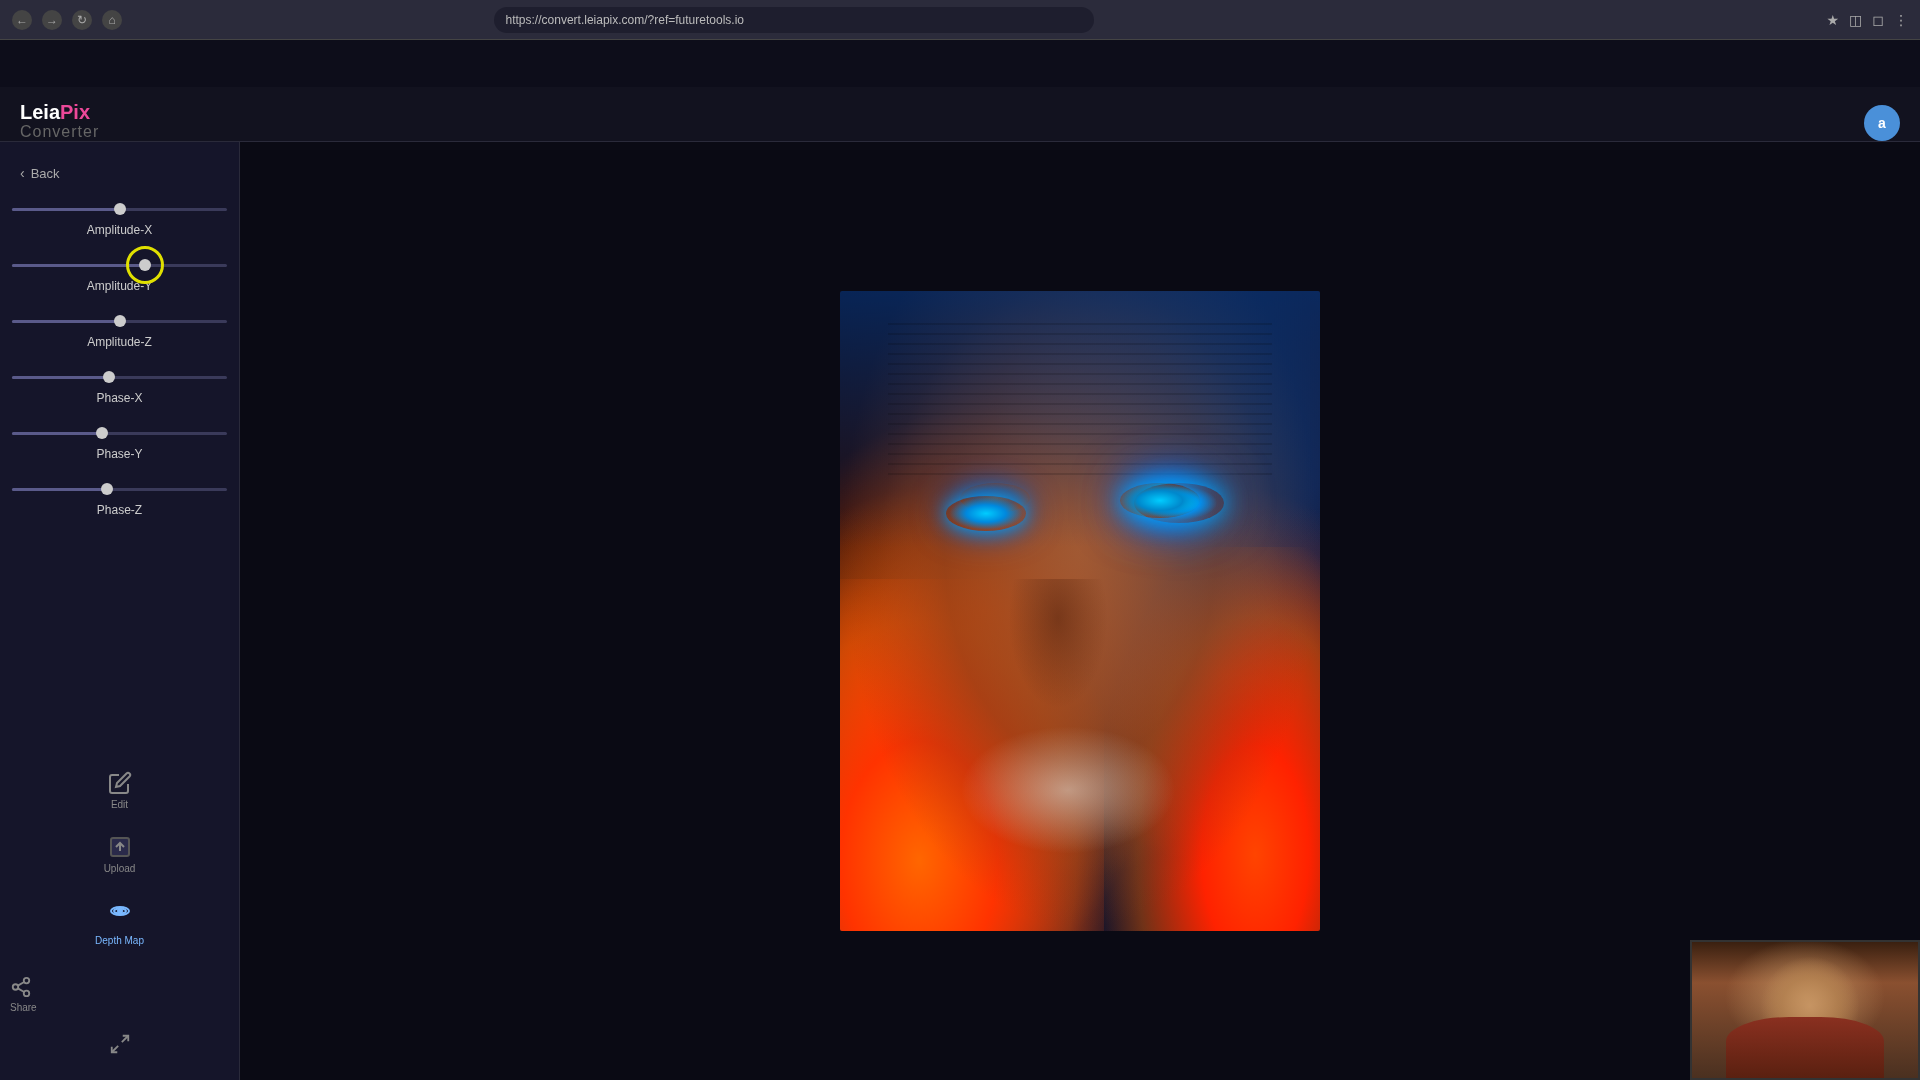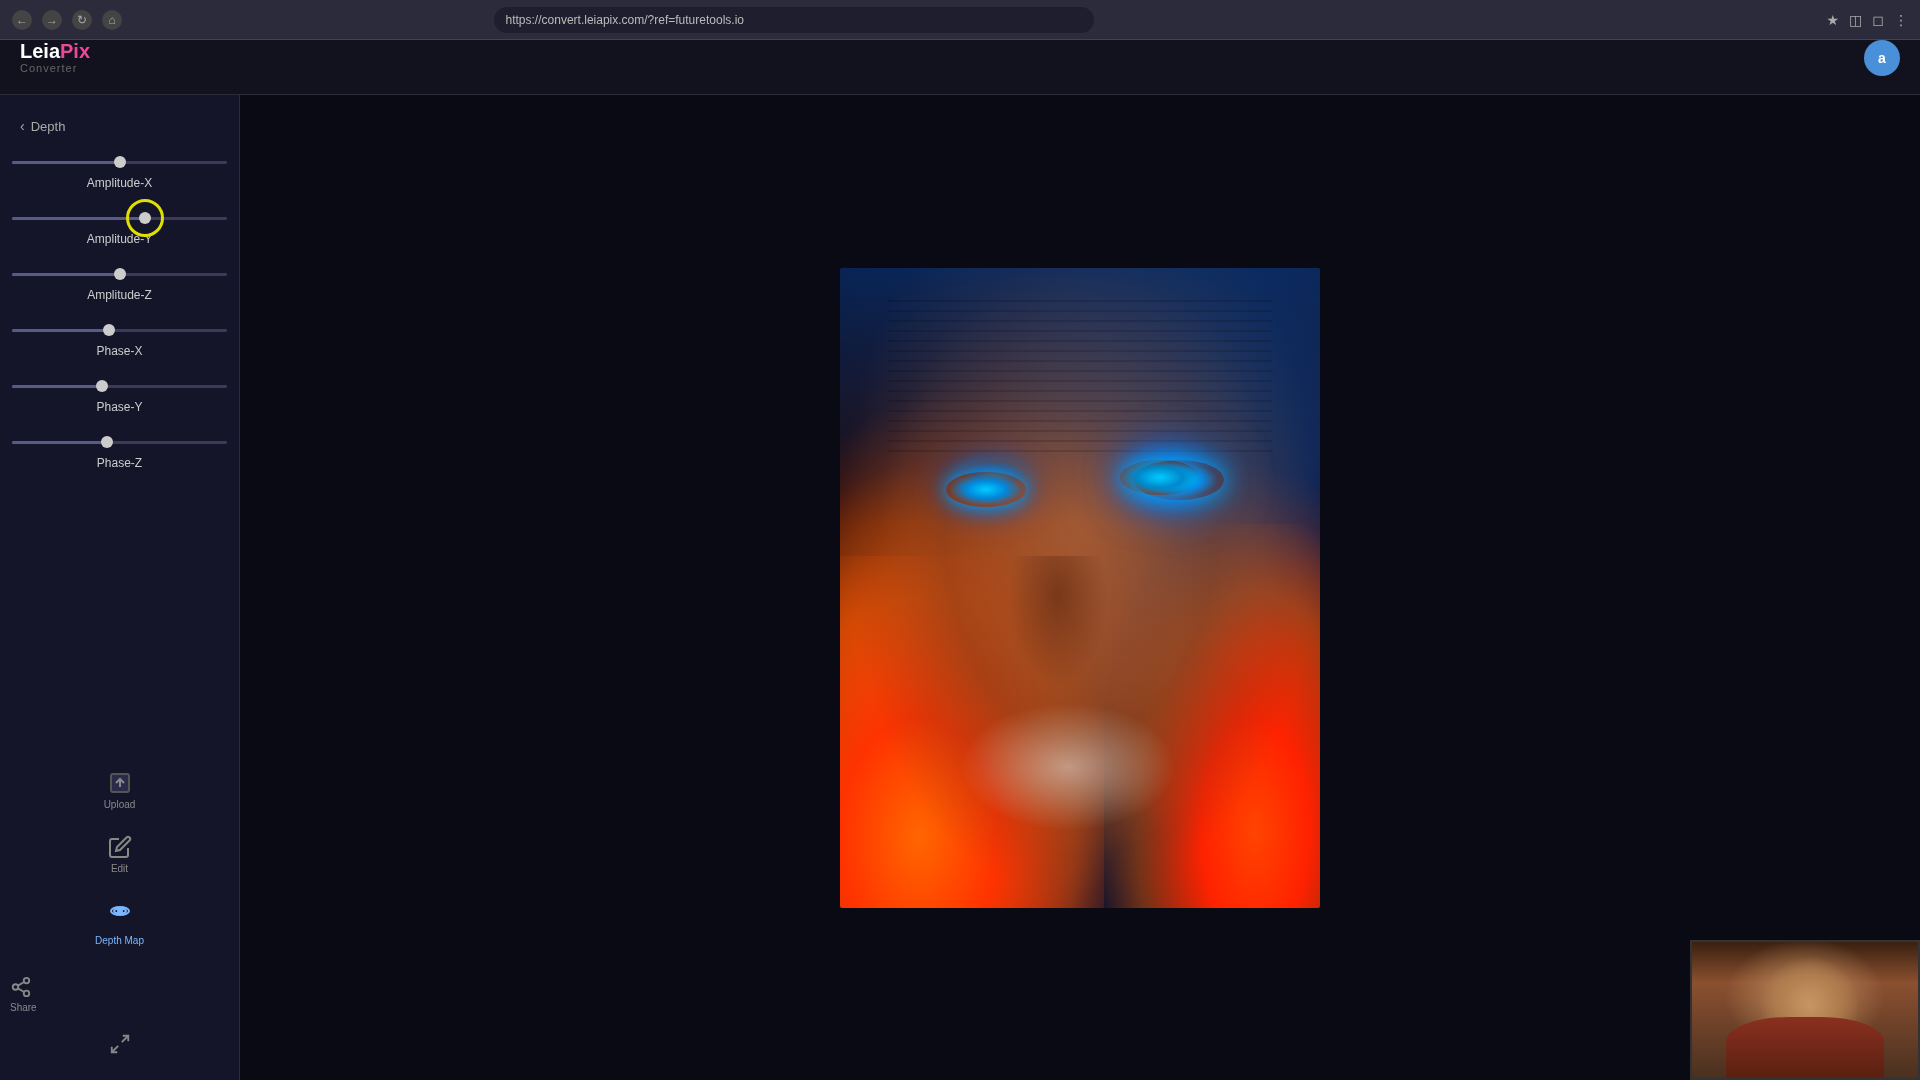--- a/index.html
+++ b/index.html
@@ -64,43 +64,44 @@
       flex-direction: column;
       background: #0d0d1a;
     }
 
     
     .top-bar {
       width: 100%;
       height: 55px;
       background: #12121f;
       display: flex;
-      align-items: flex-start;
+      align-items: flex-end;
       padding: 0 20px;
       border-bottom: 1px solid #2a2a3a;
       position: relative;
+      margin-top: 47px;
     }
     .logo-container {
       display: flex;
       flex-direction: column;
       line-height: 1.1;
     }
     .logo-leia {
       font-size: 20px;
       font-weight: bold;
       color: #fff;
     }
     .logo-pix {
       font-size: 20px;
       font-weight: bold;
       color: #ec4899;
       display: inline;
     }
     .logo-subtitle {
-      font-size: 11px;
+      font-size: 16px;
       color: #666;
       letter-spacing: 1px;
     }
     .user-avatar {
       position: absolute;
       right: 20px;
       width: 36px;
       height: 36px;
       border-radius: 50%;
       background: #4a90d9;
@@ -357,21 +358,21 @@
       <span>a</span>
     </div>
   </div>
 
   <div class="content-area">
 
     <div class="sidebar">
 
       <div class="back-btn">
         <span class="back-arrow">‹</span>
-        <span>Depth</span>
+        <span>Back</span>
       </div>
 
       <div class="sliders-section">
 
         <div class="slider-group">
           <div class="slider-track-container">
             <div class="slider-track">
               <div class="slider-fill" style="width: 50%"></div>
               <div class="slider-thumb" style="left: 50%"></div>
             </div>
@@ -447,33 +448,33 @@
           </div>
           <div class="slider-label">Phase-Z</div>
         </div>
 
       </div>
 
       <div class="sidebar-icons">
 
         <div class="sidebar-icon-item">
           <svg class="icon-svg" viewBox="0 0 24 24" fill="none" stroke="#888" stroke-width="2">
+            <path d="M11 4H4a2 2 0 0 0-2 2v14a2 2 0 0 0 2 2h14a2 2 0 0 0 2-2v-7"></path>
+            <path d="M18.5 2.5a2.121 2.121 0 0 1 3 3L12 15l-4 1 1-4 9.5-9.5z"></path>
+          </svg>
+          <span>Edit</span>
+        </div>
+
+        <div class="sidebar-icon-item">
+          <svg class="icon-svg" viewBox="0 0 24 24" fill="none" stroke="#888" stroke-width="2">
             <rect x="3" y="3" width="18" height="18" rx="2" fill="#2a2a4a" stroke="#555"></rect>
             <line x1="12" y1="16" x2="12" y2="8"></line>
             <polyline points="8 12 12 8 16 12"></polyline>
           </svg>
           <span>Upload</span>
-        </div>
-
-        <div class="sidebar-icon-item">
-          <svg class="icon-svg" viewBox="0 0 24 24" fill="none" stroke="#888" stroke-width="2">
-            <path d="M11 4H4a2 2 0 0 0-2 2v14a2 2 0 0 0 2 2h14a2 2 0 0 0 2-2v-7"></path>
-            <path d="M18.5 2.5a2.121 2.121 0 0 1 3 3L12 15l-4 1 1-4 9.5-9.5z"></path>
-          </svg>
-          <span>Edit</span>
         </div>
 
         <div class="sidebar-icon-item active">
           <svg class="icon-svg" viewBox="0 0 24 24" fill="none" stroke="#7ab8ff" stroke-width="2">
             <ellipse cx="12" cy="12" rx="9" ry="4"></ellipse>
             <ellipse cx="12" cy="12" rx="6" ry="2.5"></ellipse>
             <circle cx="12" cy="12" r="2" fill="#7ab8ff"></circle>
           </svg>
           <span style="color: #7ab8ff;">Depth Map</span>
         </div>

